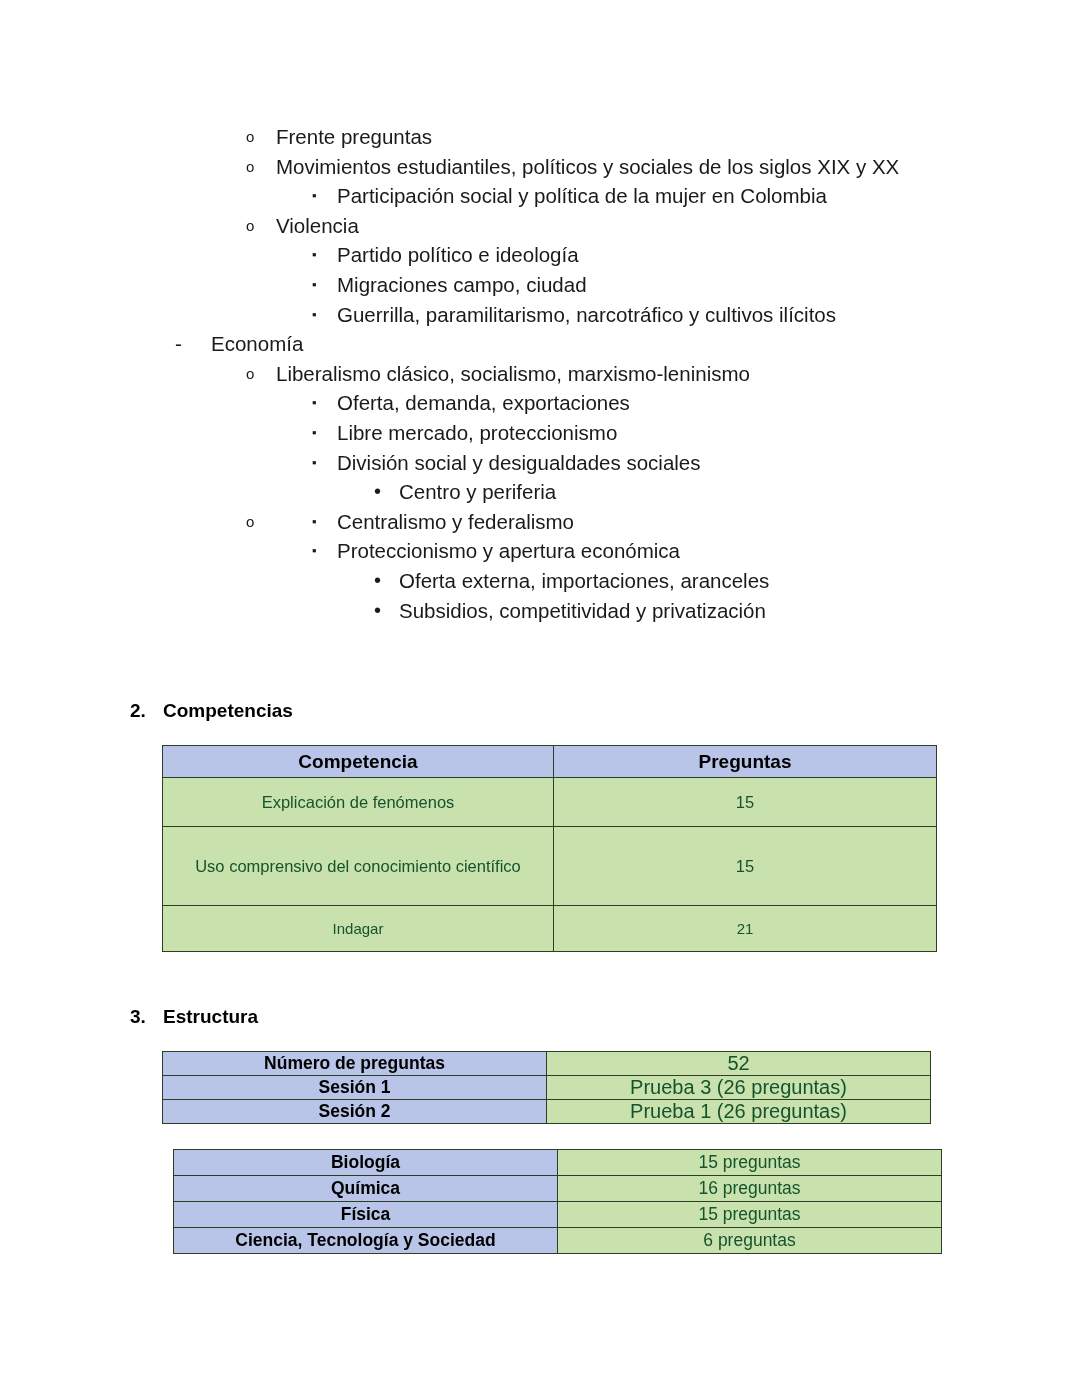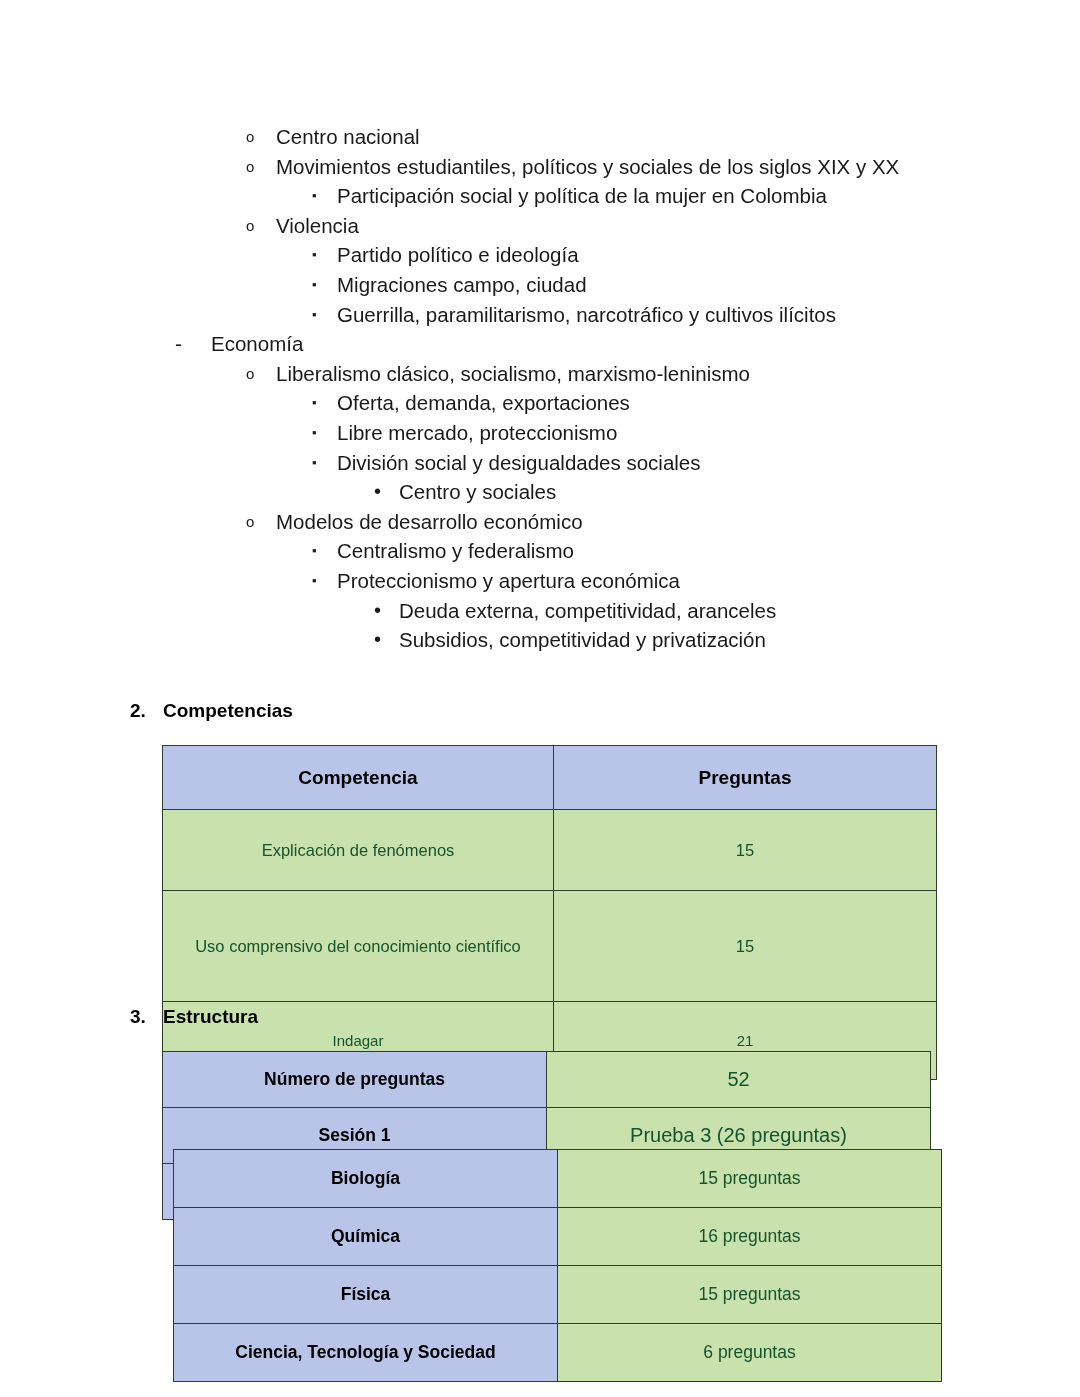--- a/index.html
+++ b/index.html
@@ -78,21 +78,21 @@
   }
 
   
   table {
     border-collapse: collapse;
     position: absolute;
     table-layout: fixed;
   }
   table td, table th {
     border: 1.5px solid #2c3e26;
-    padding: 16px;
+    padding: 0;
     text-align: center;
     vertical-align: middle;
   }
   .th-blue {
     background: #b9c5e8;
     font-weight: bold;
     color: #000000;
   }
   .td-green {
     background: #c9e2ad;
@@ -133,37 +133,37 @@
   #areas-table .c1 { width: 384px; }
   #areas-table .c2 { width: 384px; }
   #areas-table td { height: 25px; font-size: 17.5px; }
 </style>
 </head>
 <body>
 
 <div class="page">
 
   <div class="outline" id="outline-list">
-      <div class="li lvl2"><span class="marker">o</span><span class="txt">Centro nacional</span></div>
+      <div class="li lvl2"><span class="marker">o</span><span class="txt">Frente preguntas</span></div>
       <div class="li lvl2"><span class="marker">o</span><span class="txt">Movimientos estudiantiles, políticos y sociales de los siglos XIX y XX</span></div>
       <div class="li lvl3"><span class="marker">▪</span><span class="txt">Participación social y política de la mujer en Colombia</span></div>
       <div class="li lvl2"><span class="marker">o</span><span class="txt">Violencia</span></div>
       <div class="li lvl3"><span class="marker">▪</span><span class="txt">Partido político e ideología</span></div>
       <div class="li lvl3"><span class="marker">▪</span><span class="txt">Migraciones campo, ciudad</span></div>
       <div class="li lvl3"><span class="marker">▪</span><span class="txt">Guerrilla, paramilitarismo, narcotráfico y cultivos ilícitos</span></div>
       <div class="li lvl1"><span class="marker">-</span><span class="txt">Economía</span></div>
       <div class="li lvl2"><span class="marker">o</span><span class="txt">Liberalismo clásico, socialismo, marxismo-leninismo</span></div>
       <div class="li lvl3"><span class="marker">▪</span><span class="txt">Oferta, demanda, exportaciones</span></div>
       <div class="li lvl3"><span class="marker">▪</span><span class="txt">Libre mercado, proteccionismo</span></div>
       <div class="li lvl3"><span class="marker">▪</span><span class="txt">División social y desigualdades sociales</span></div>
-      <div class="li lvl4"><span class="marker">•</span><span class="txt">Centro y sociales</span></div>
-      <div class="li lvl2"><span class="marker">o</span><span class="txt">Modelos de desarrollo económico</span></div>
+      <div class="li lvl4"><span class="marker">•</span><span class="txt">Centro y periferia</span></div>
+      <div class="li lvl2"><span class="marker">o</span></div>
       <div class="li lvl3"><span class="marker">▪</span><span class="txt">Centralismo y federalismo</span></div>
       <div class="li lvl3"><span class="marker">▪</span><span class="txt">Proteccionismo y apertura económica</span></div>
-      <div class="li lvl4"><span class="marker">•</span><span class="txt">Deuda externa, competitividad, aranceles</span></div>
+      <div class="li lvl4"><span class="marker">•</span><span class="txt">Oferta externa, importaciones, aranceles</span></div>
       <div class="li lvl4"><span class="marker">•</span><span class="txt">Subsidios, competitividad y privatización</span></div>
     </div>
 
   <div class="heading" style="left:130px; top:700px;">
     <span class="num">2.</span>
     <span class="htxt">Competencias</span>
   </div>
 
   <table id="competencias-table">
     <colgroup>

